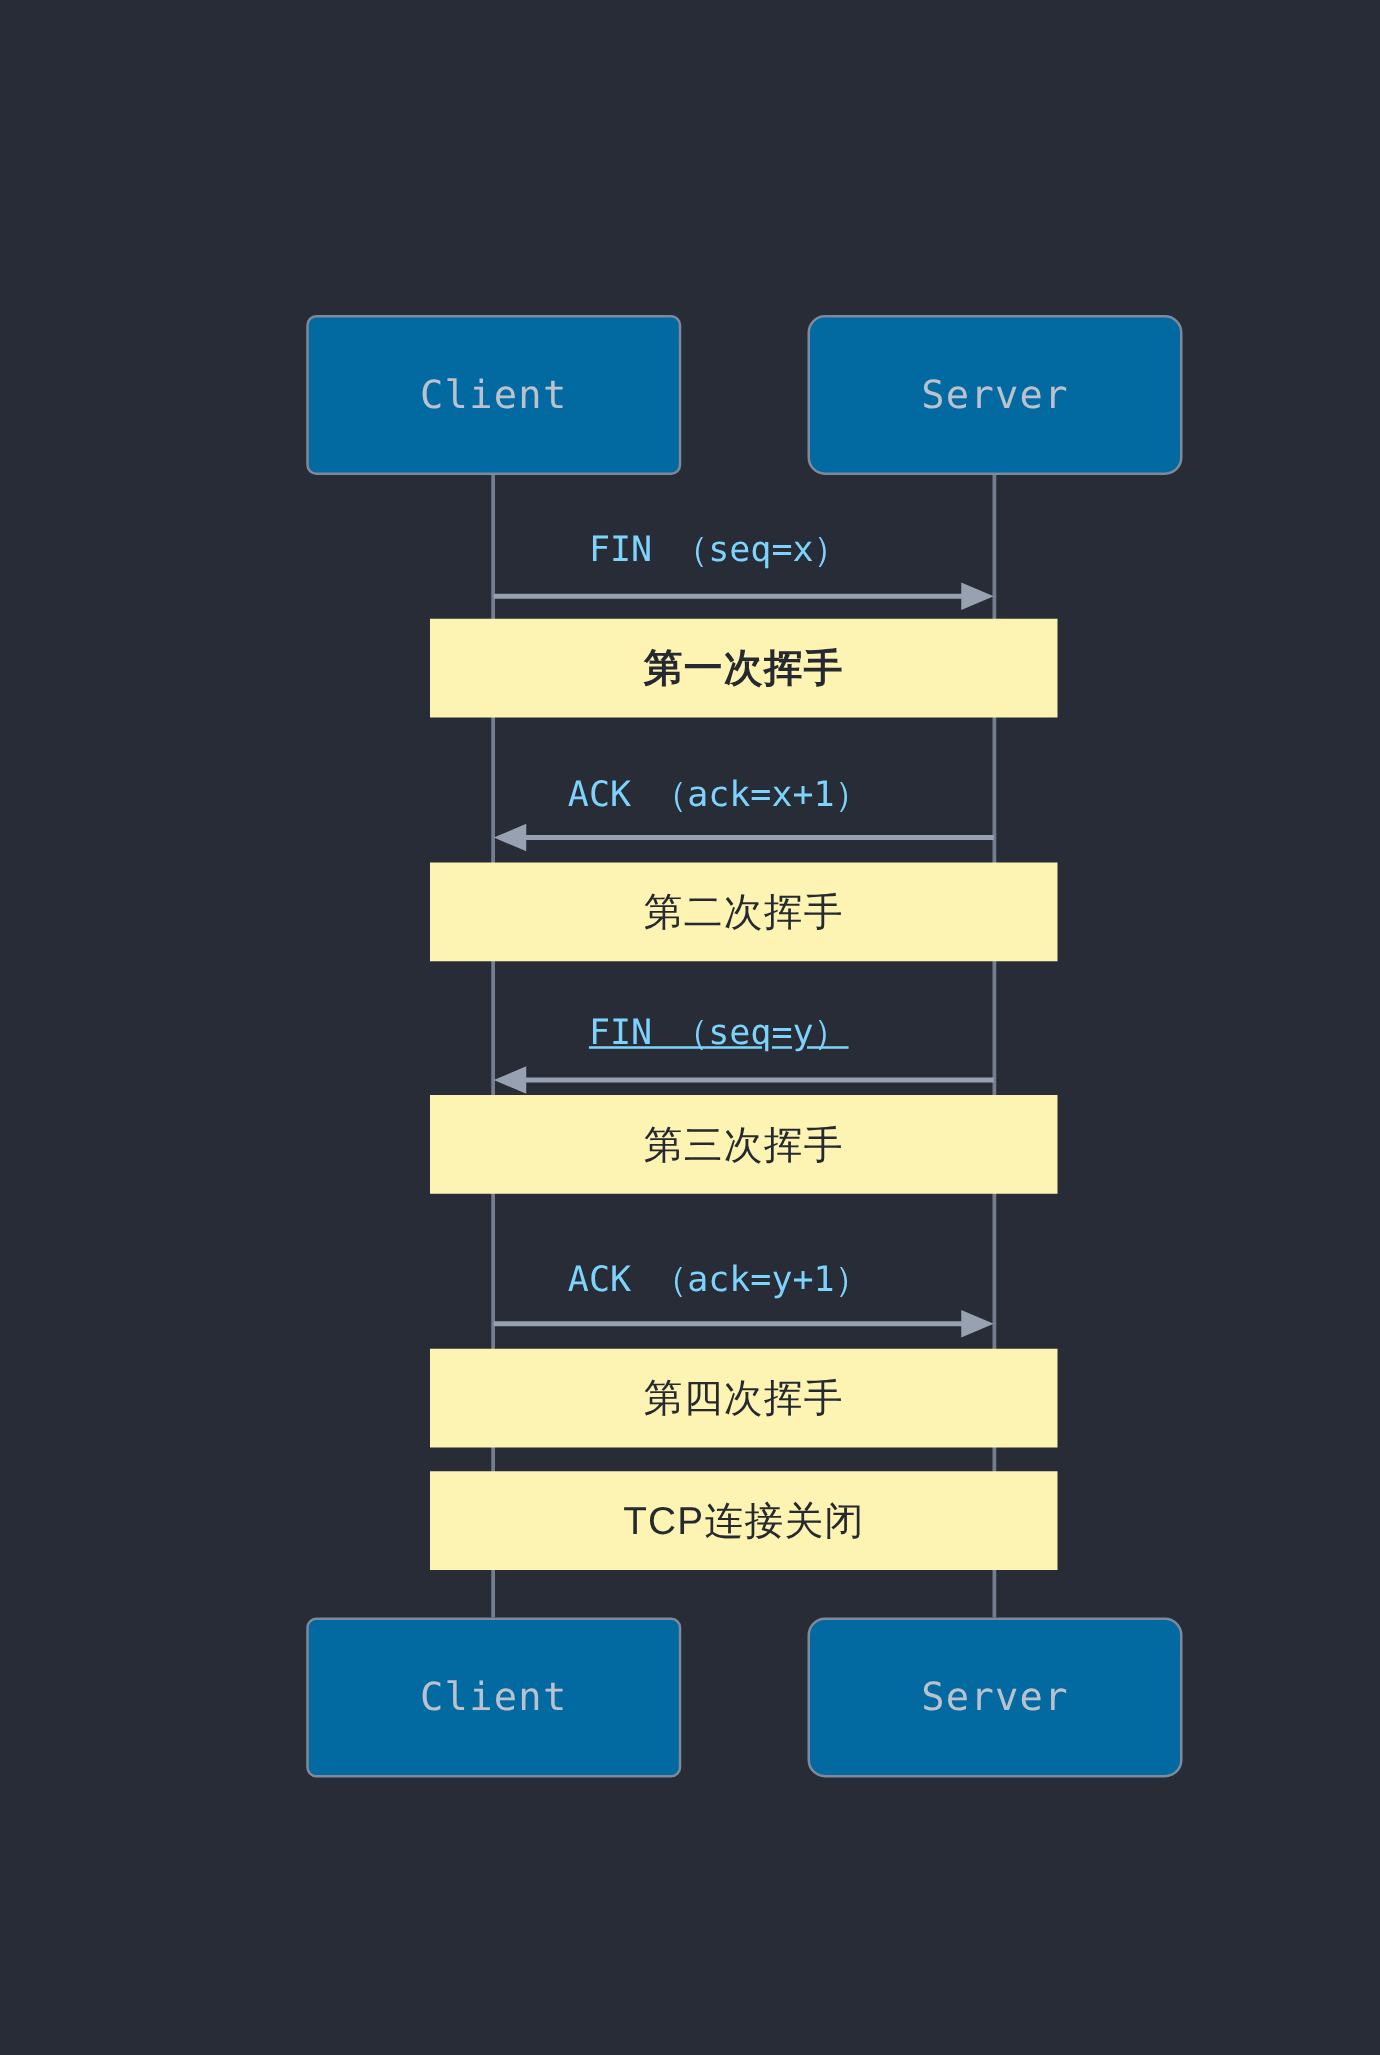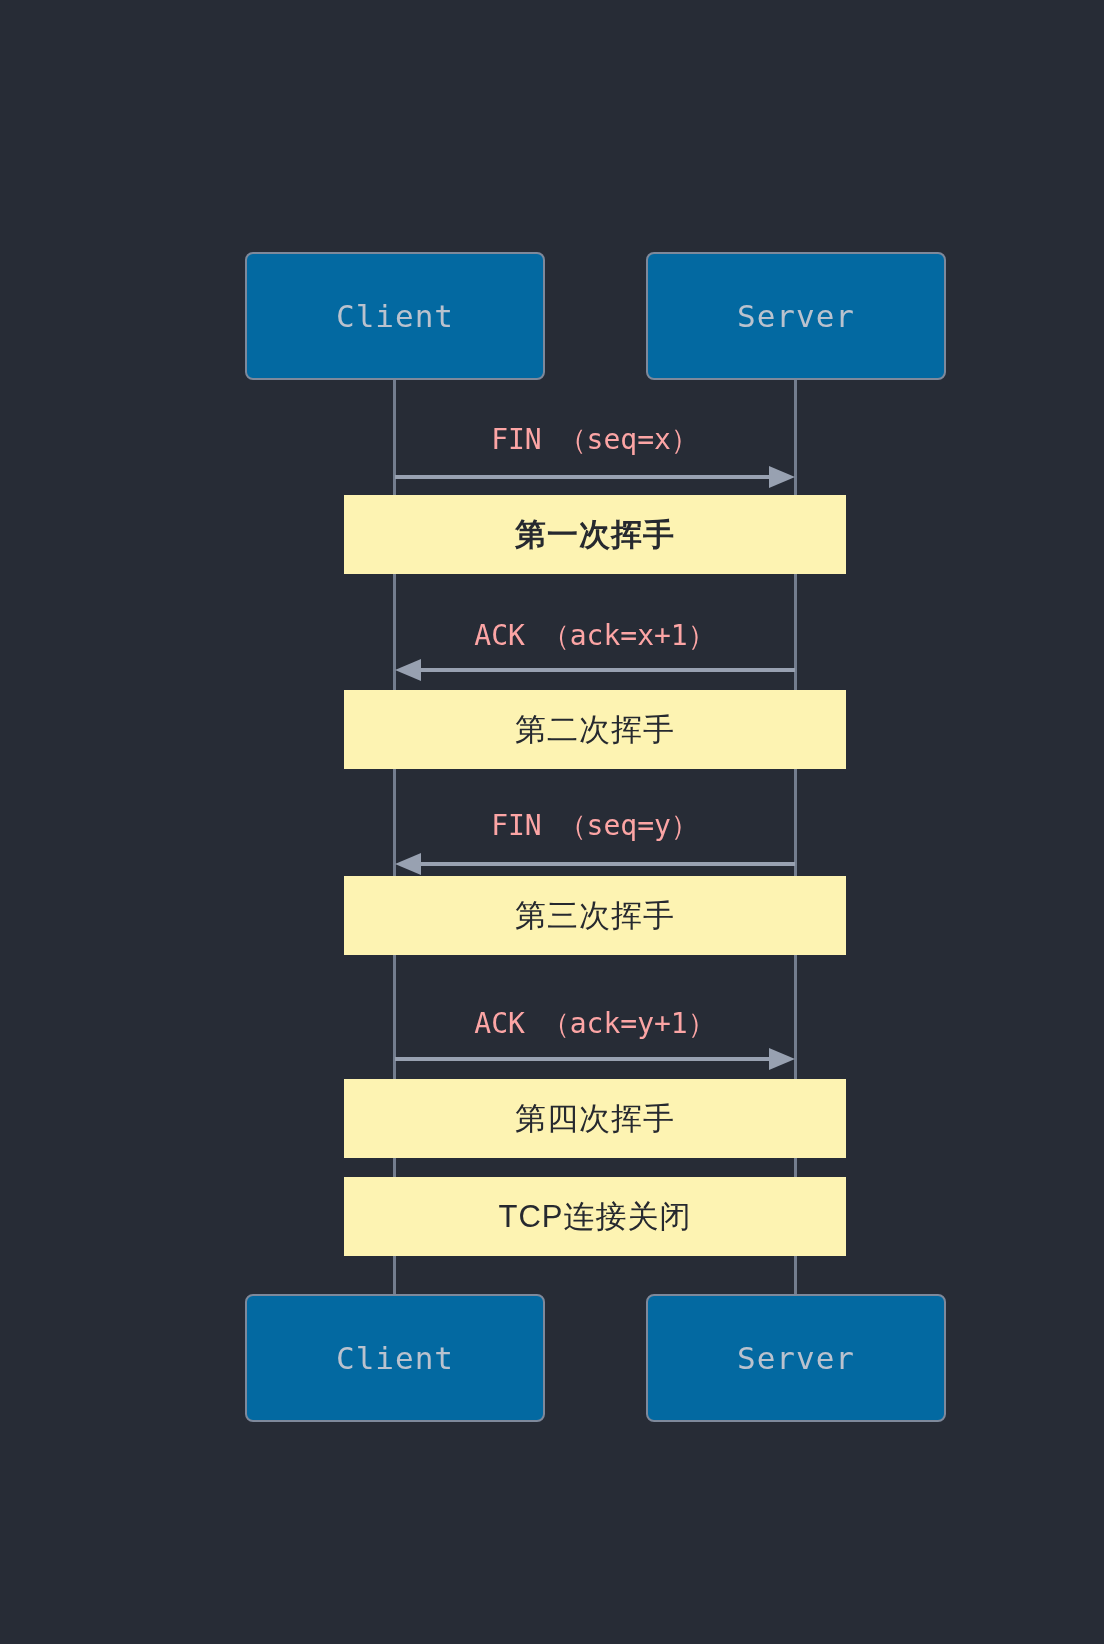--- a/index.html
+++ b/index.html
@@ -23,52 +23,52 @@
     box-sizing: border-box;
     display: flex;
     align-items: center;
     justify-content: center;
     color: #bac2ce;
     font-size: 31px;
     letter-spacing: 1px;
     z-index: 3;
   }
   .actor.client { left: 245px; }
-  .actor.server { left: 646px; }
+  .actor.server { left: 646px; border-radius: 14px; }
   .actor.top    { top: 252px; }
   .actor.bottom { top: 1294px; }
 
   
   .lifeline {
     position: absolute;
     width: 3px;
     top: 380px;
     height: 914px;
     background: #737d8e;
     z-index: 1;
   }
   .lifeline.client { left: 393px; }
   .lifeline.server { left: 794px; }
 
   
   .msg-label {
     position: absolute;
-    left: 344px;
+    left: 324px;
     width: 502px;
     height: 40px;
     line-height: 40px;
     text-align: center;
-    color: #fca5a5;
+    color: #7dd3fc;
     font-size: 28px;
     z-index: 2;
     white-space: nowrap;
   }
   .msg-label.m1 { top: 420px; }
   .msg-label.m2 { top: 616px; }
-  .msg-label.m3 { top: 806px; }
+  .msg-label.m3 { top: 806px; text-decoration: underline; }
   .msg-label.m4 { top: 1004px; }
 
   
   .arrow {
     position: absolute;
     left: 395px;
     width: 400px;
     height: 22px;
     z-index: 2;
   }

